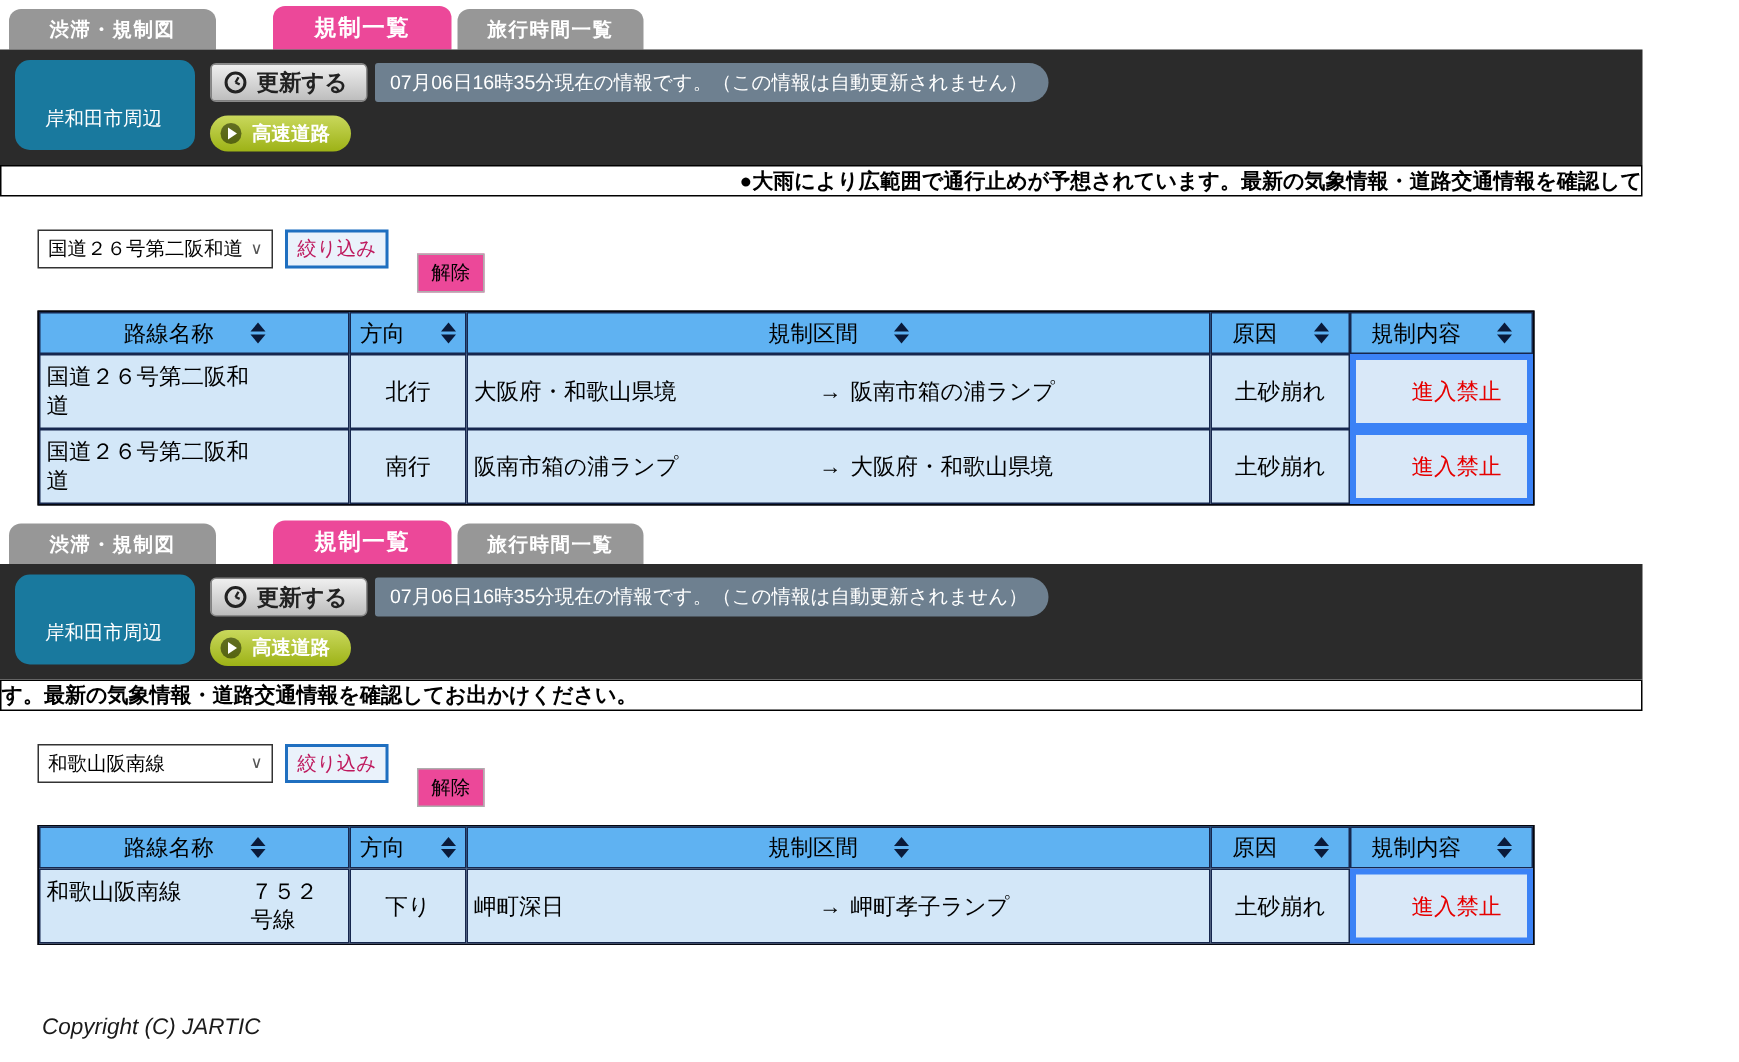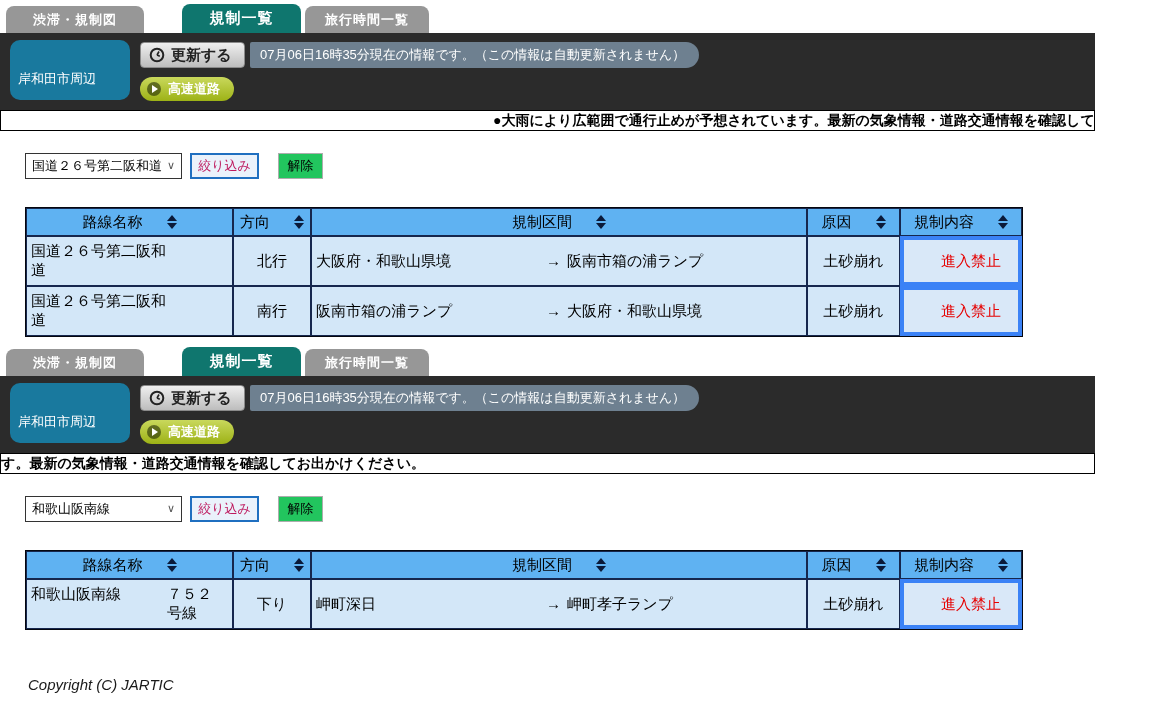--- a/index.html
+++ b/index.html
@@ -15,29 +15,29 @@
 
   
   .tabs { position:absolute; top:0; left:0; height:29px; width:1159px; }
   .tab {
     position:absolute; top:2px; height:27px;
     background:#979797; color:#fff; font-size:13px; font-weight:bold;
     border-radius:8px 8px 0 0; display:flex; align-items:center; justify-content:center;
     cursor:pointer; letter-spacing:1px;
   }
   .tab.active {
-    top:0; height:29px; background:#0f766e; font-size:15px;text-align:right;
+    top:0; height:29px; background:#ec4899; font-size:15px;text-align:right;
   }
 
   
   .darkbar { position:absolute; top:29px; left:0; width:1095px; height:77px; background:#2b2b2b; }
   .area-btn {
     position:absolute; left:10px; top:7px; width:120px; height:60px;
     background:#19799e; border:none; border-radius:10px;
-    color:#fff; font-size:13px; text-align:left; padding:18px 0 0 8px;
+    color:#fff; font-size:13px; text-align:left; padding:18px 0 0 20px;
     font-family:inherit; cursor:pointer;
   }
   .update-btn {
     position:absolute; left:140px; top:9px; height:26px; padding:0 12px 0 8px;
     background:linear-gradient(#efefef,#bdbdbd); border:1px solid #8a8a8a; border-radius:4px;
     display:flex; align-items:center; gap:6px;
     font-family:inherit; font-size:15px; font-weight:bold; color:#222; cursor:pointer;
   }
   .clock { width:16px; height:16px; display:block; }
   .stamp {
@@ -78,22 +78,22 @@
     background:#fff; border:1px solid #333; font-size:13px;
     display:flex; align-items:center; padding:0 20px 0 6px; cursor:pointer; white-space:nowrap;
   }
   .chev { position:absolute; right:6px; top:5px; color:#555; font-size:11px; }
   .btn-apply {
     position:absolute; left:165px; top:0; width:69px; height:26px;
     background:#eaf2fb; border:2px solid #1f6fc0; font-family:inherit; font-size:13px;
     color:#be185d; cursor:pointer;
   }
   .btn-clear {
-    position:absolute; left:253px; top:0; width:45px; height:26px;
-    background:#22c55e; border:1px solid #adadad; font-family:inherit; font-size:13px;
+    position:absolute; left:253px; top:16px; width:45px; height:26px;
+    background:#ec4899; border:1px solid #adadad; font-family:inherit; font-size:13px;
     color:#000; cursor:pointer;
   }
 
   
   .rtable {
     position:absolute; top:203px; left:25px; width:998px;
     border:1px solid #05070f; background:#05070f;
     display:grid; grid-template-columns:207px 78px 496px 93px 122px;
   }
   .cell {

